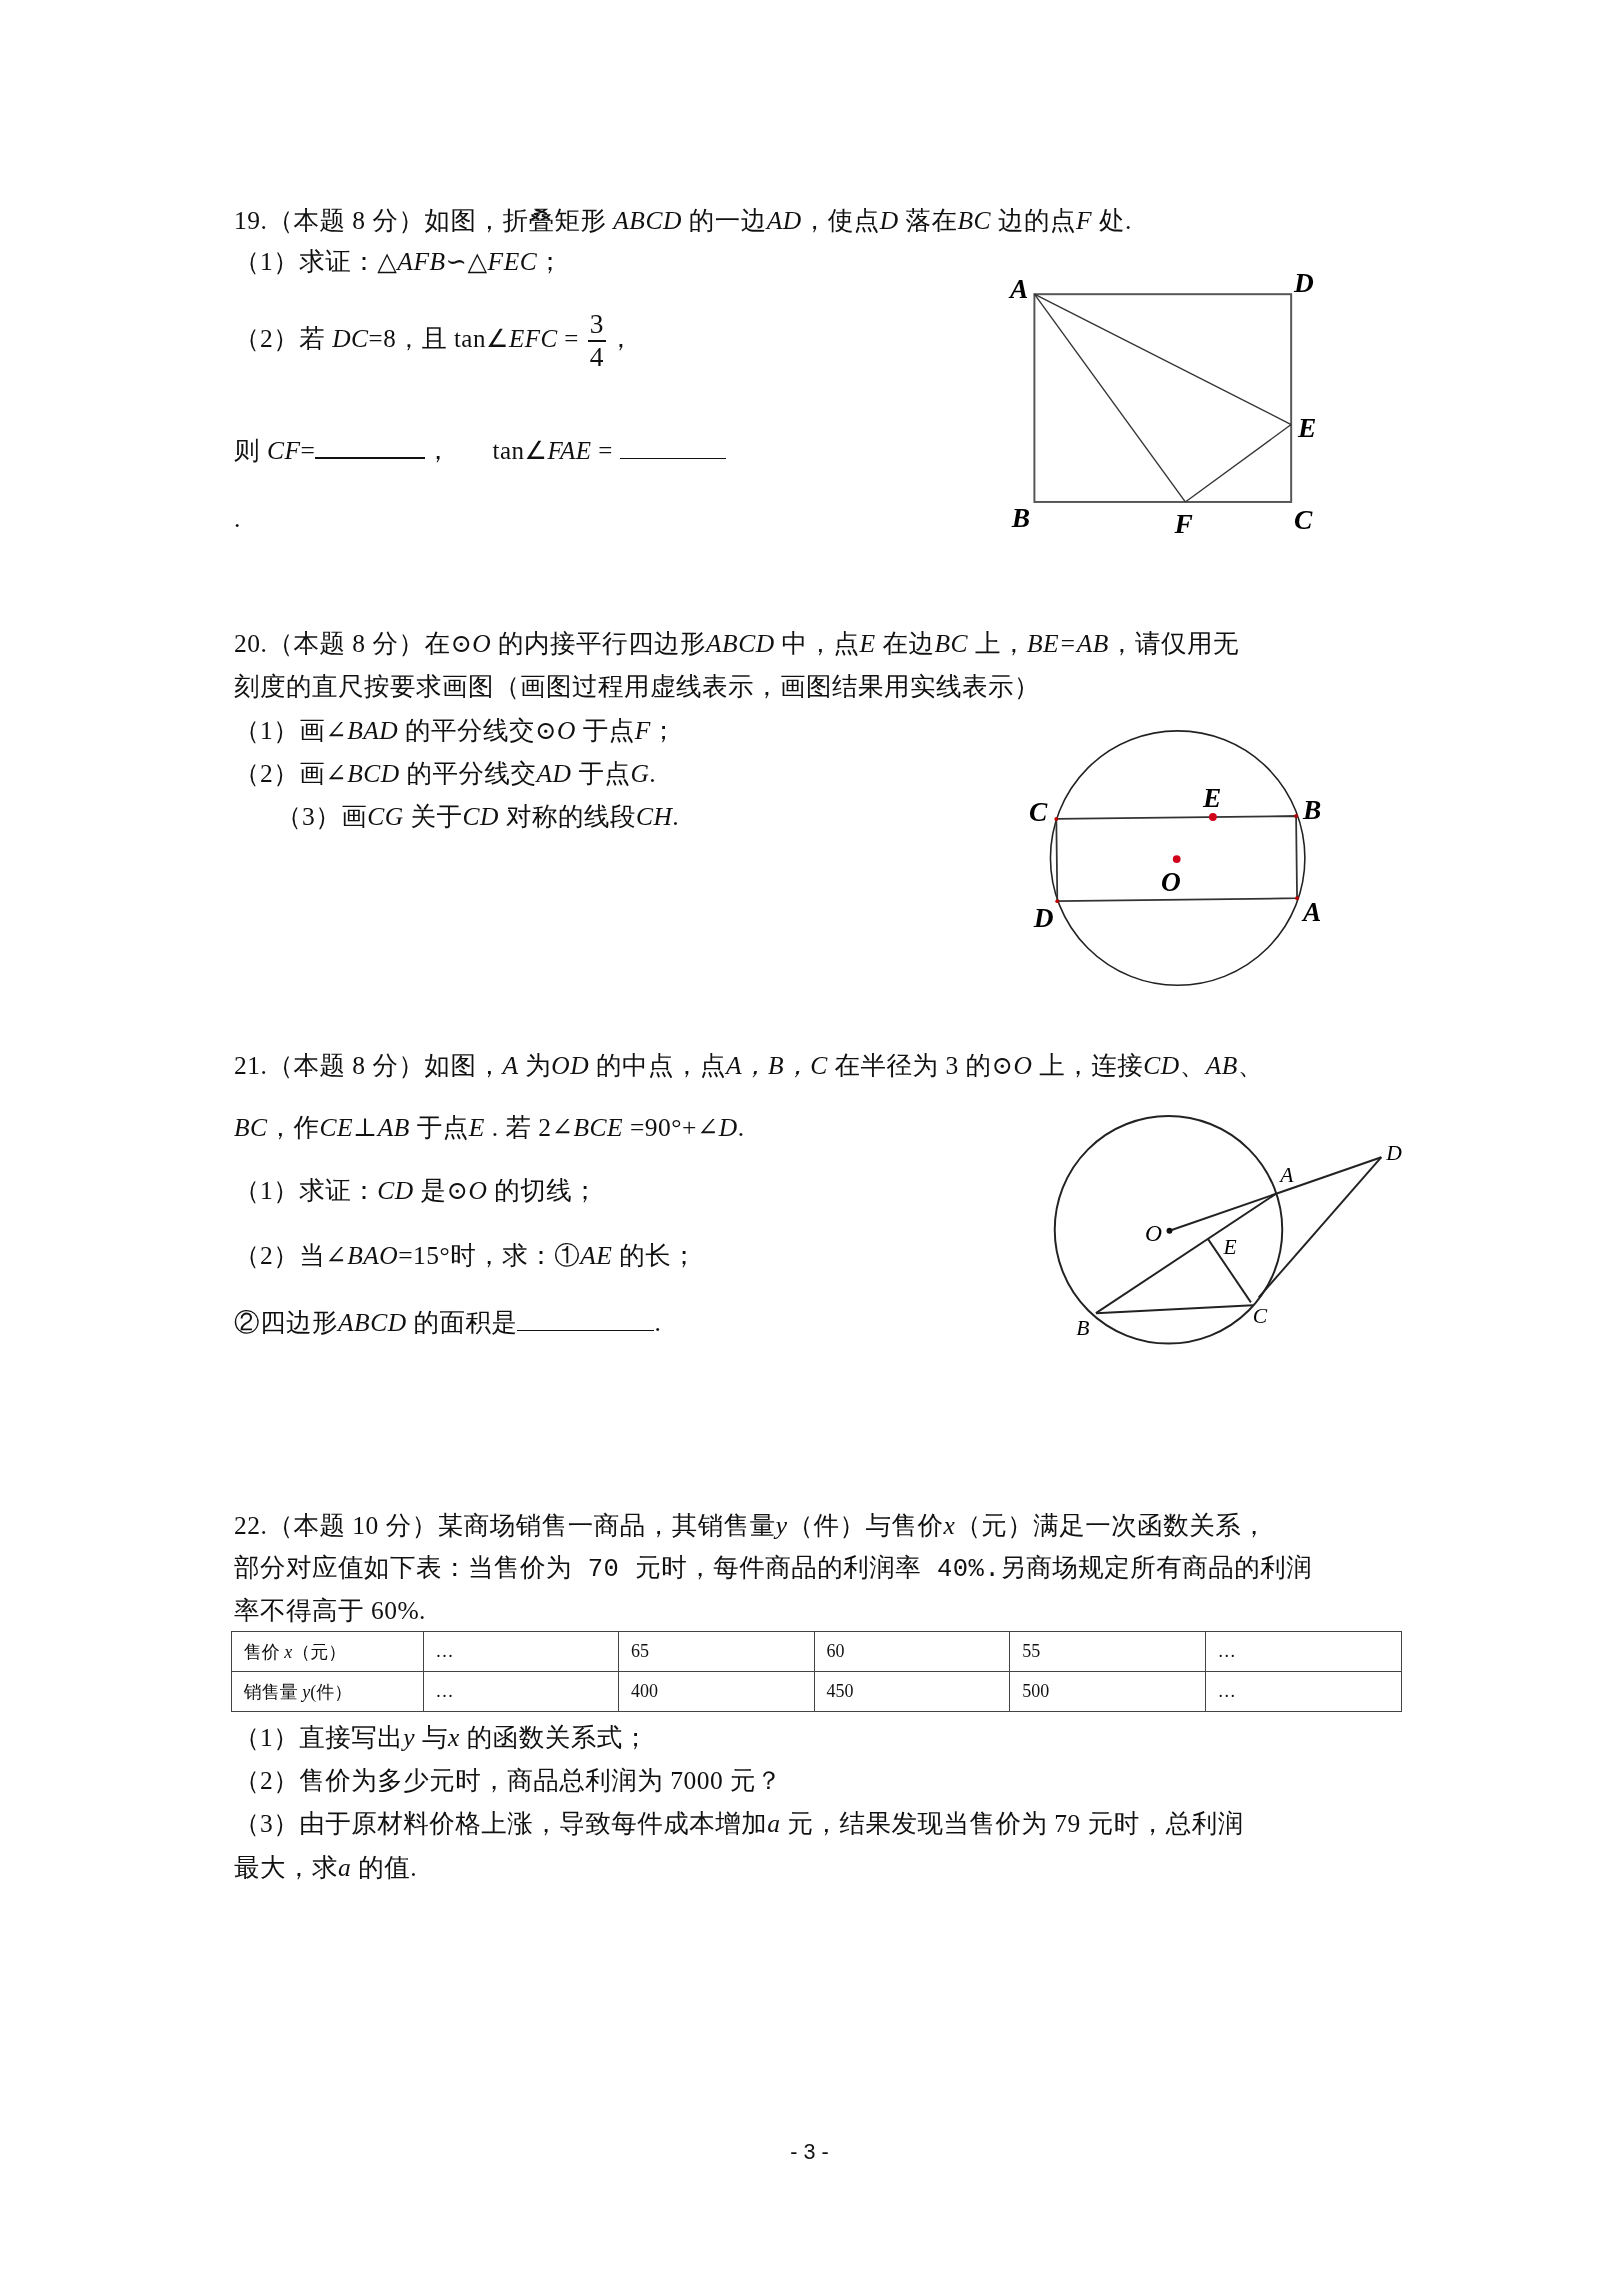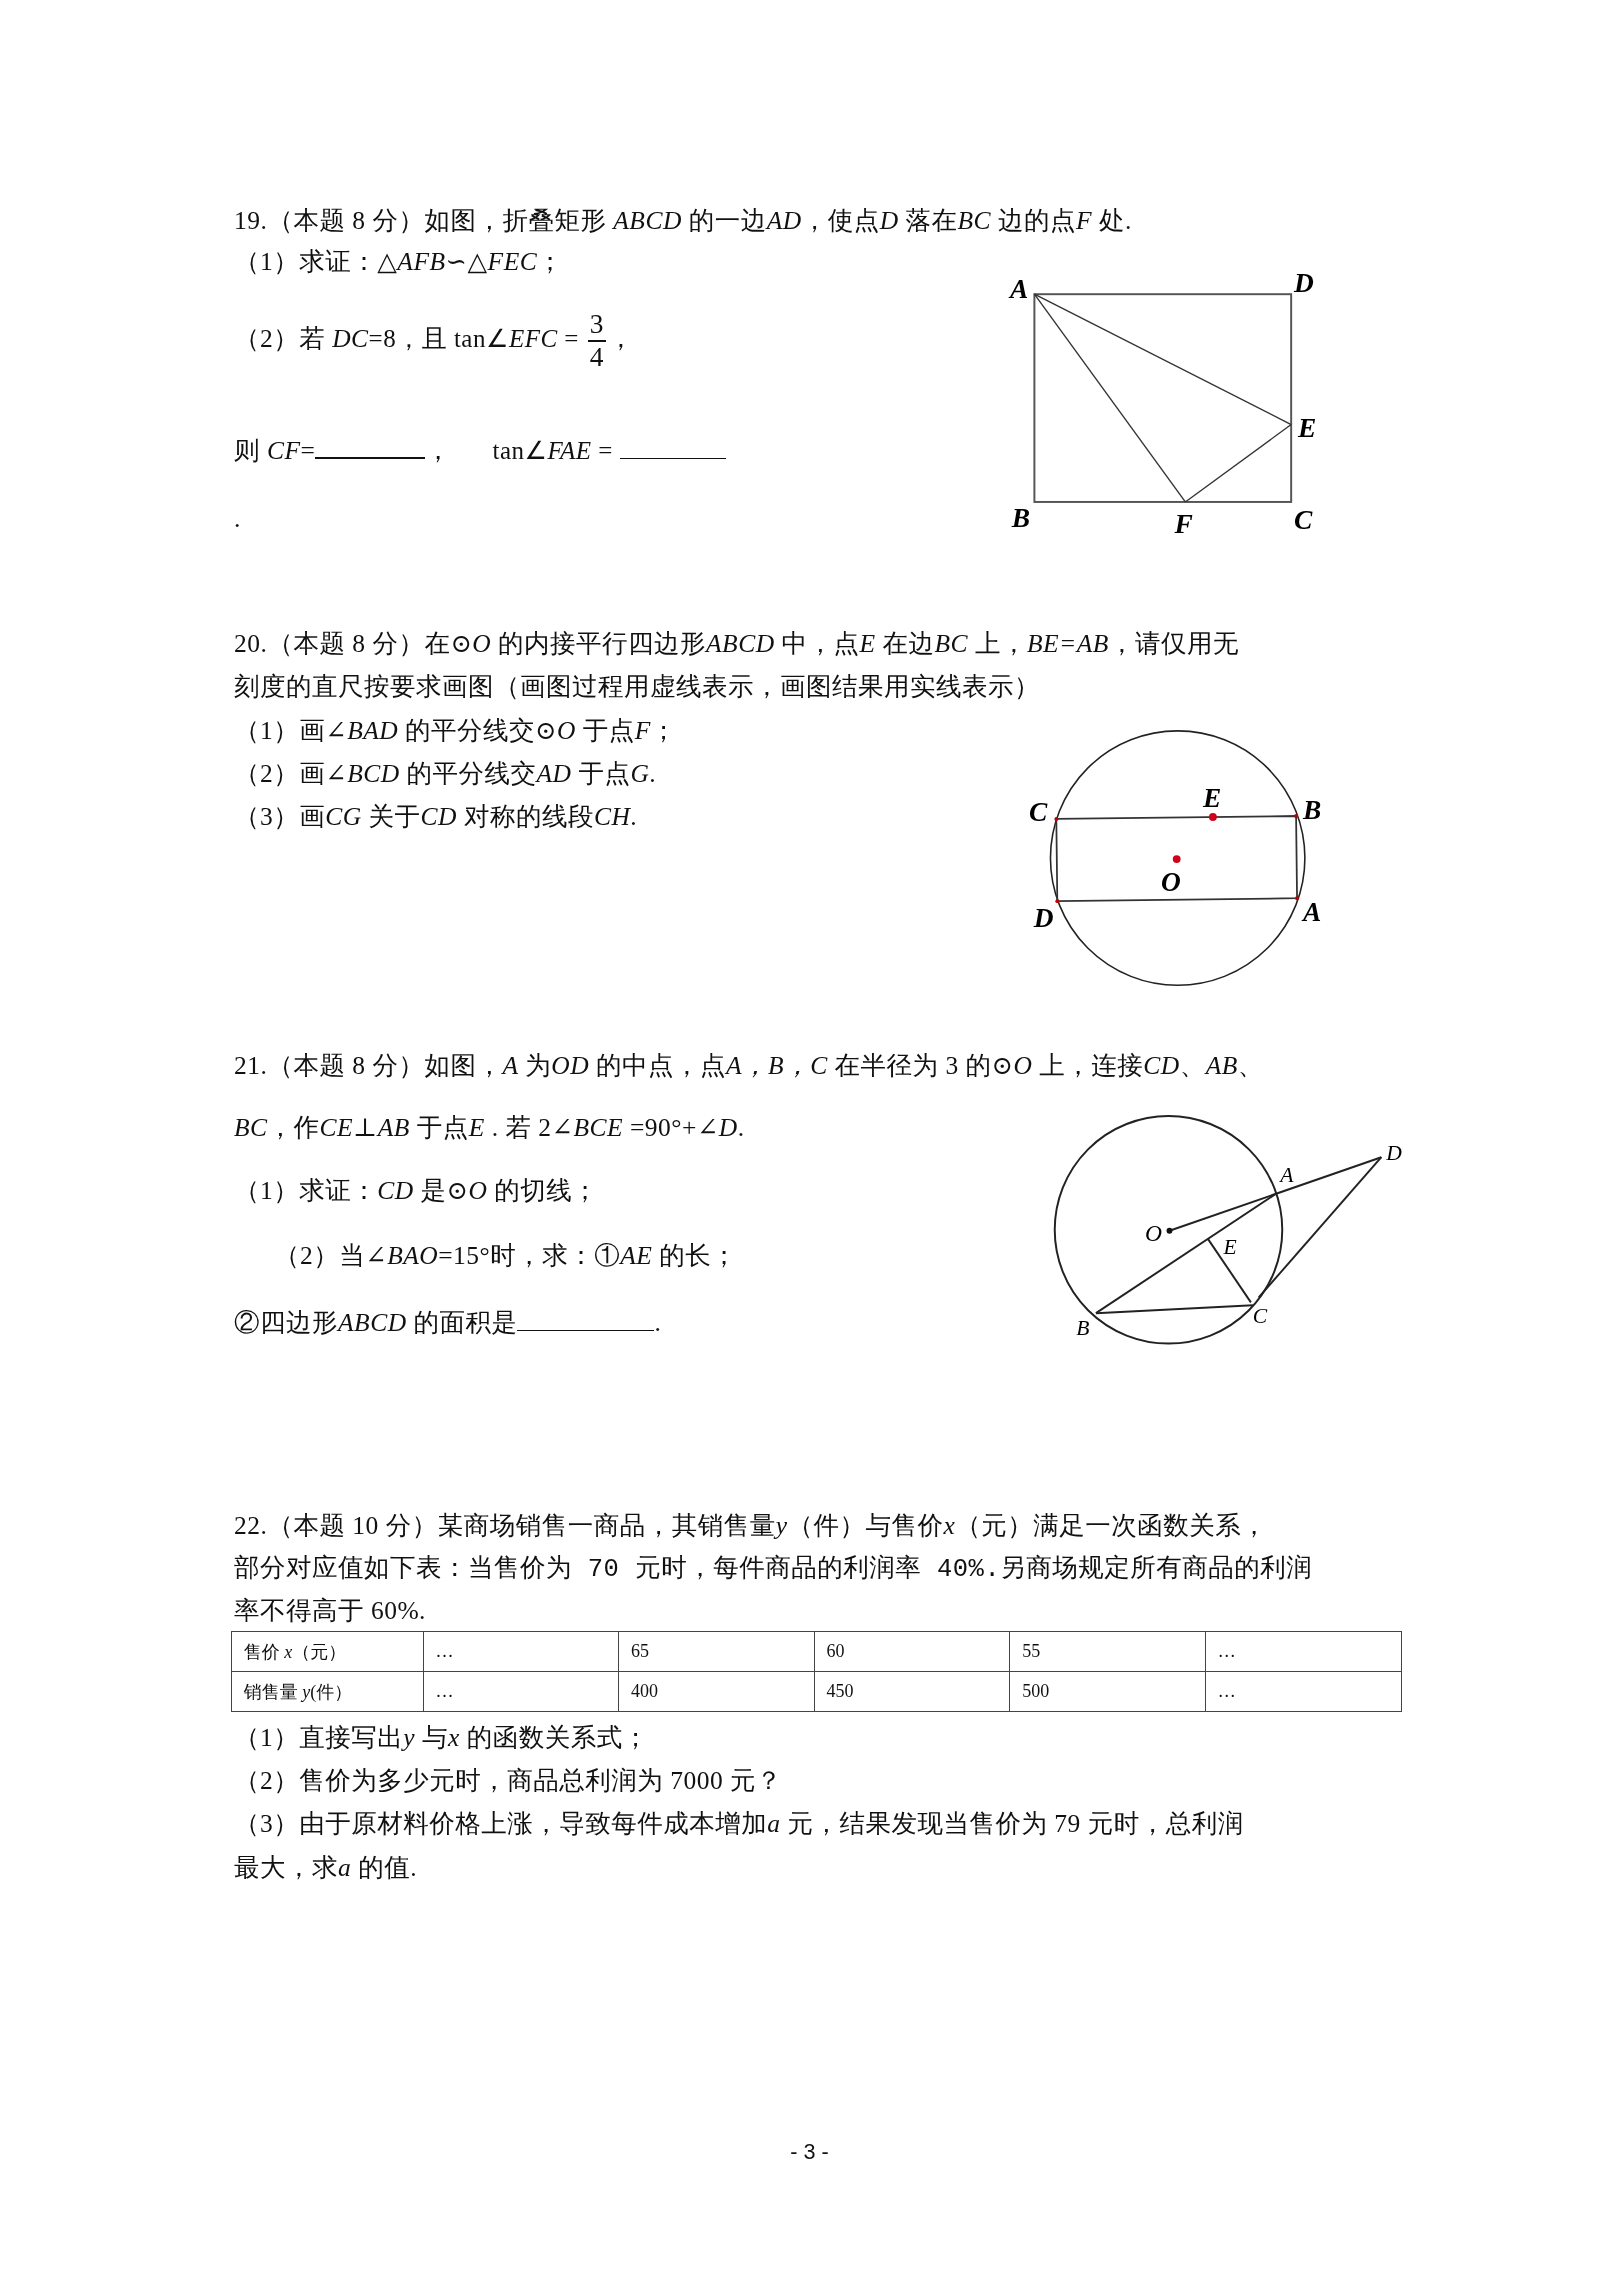--- a/index.html
+++ b/index.html
@@ -59,21 +59,21 @@
 <div class="line" style="top:627px;">
   <span>20.（本题 8 分）在⊙</span><i>O</i><span> 的内接平行四边形</span><i>ABCD</i><span> 中，点</span><i>E</i><span> 在边</span><i>BC</i><span> 上，</span><i>BE=AB</i><span>，请仅用无</span>
 </div>
 <div class="line" style="top:670px;">刻度的直尺按要求画图（画图过程用虚线表示，画图结果用实线表示）</div>
 <div class="line" style="top:714px;">
   <span>（1）画∠</span><i>BAD</i><span> 的平分线交⊙</span><i>O</i><span> 于点</span><i>F</i><span>；</span>
 </div>
 <div class="line" style="top:757px;">
   <span>（2）画∠</span><i>BCD</i><span> 的平分线交</span><i>AD</i><span> 于点</span><i>G</i><span>.</span>
 </div>
-<div class="line" style="top:800px;">
+<div class="line" style="top:800px;margin-left:42px;">
   <span>（3）画</span><i>CG</i><span> 关于</span><i>CD</i><span> 对称的线段</span><i>CH</i><span>.</span>
 </div>
 
 <svg class="fig" style="left:1019px; top:725px;" width="333" height="274" viewBox="0 0 340 280">
   <circle cx="162" cy="136" r="130" fill="none" stroke="#222" stroke-width="1.6"></circle>
   <polygon points="38,96 283,93 284,177 39,180" fill="none" stroke="#333" stroke-width="1.8"></polygon>
   <circle cx="198" cy="94" r="4" fill="#d0021b"></circle>
   <circle cx="161" cy="137" r="4" fill="#d0021b"></circle>
   <circle cx="38" cy="96" r="2" fill="#b00"></circle>
   <circle cx="283" cy="93" r="2" fill="#b00"></circle>
@@ -89,21 +89,21 @@
 
 <div class="line" style="top:1049px;">
   <span>21.（本题 8 分）如图，</span><i>A</i><span> 为</span><i>OD</i><span> 的中点，点</span><i>A，B，C</i><span> 在半径为 3 的⊙</span><i>O</i><span> 上，连接</span><i>CD</i><span>、</span><i>AB</i><span>、</span>
 </div>
 <div class="line" style="top:1111px;">
   <i>BC</i><span>，作</span><i>CE⊥AB</i><span> 于点</span><i>E</i><span> . 若 2∠</span><i>BCE</i><span> =90°+∠</span><i>D</i><span>.</span>
 </div>
 <div class="line" style="top:1174px;">
   <span>（1）求证：</span><i>CD</i><span> 是⊙</span><i>O</i><span> 的切线；</span>
 </div>
-<div class="line" style="top:1239px;margin-left:40px;">
+<div class="line" style="top:1239px;">
   <span>（2）当∠</span><i>BAO</i><span>=15°时，求：①</span><i>AE</i><span> 的长；</span>
 </div>
 <div class="line" style="top:1304px;">
   <span>②四边形</span><i>ABCD</i><span> 的面积是</span><span class="blank thin" style="width:137px;"></span><span>.</span>
 </div>
 
 <svg class="fig" style="left:1039px; top:1117px;" width="412" height="255" viewBox="0 0 420 260">
   <circle cx="132" cy="115" r="116" fill="none" stroke="#222" stroke-width="2"></circle>
   <line x1="133" y1="116" x2="349" y2="41" stroke="#222" stroke-width="2"></line>
   <line x1="58" y1="200" x2="242" y2="78" stroke="#222" stroke-width="2"></line>

